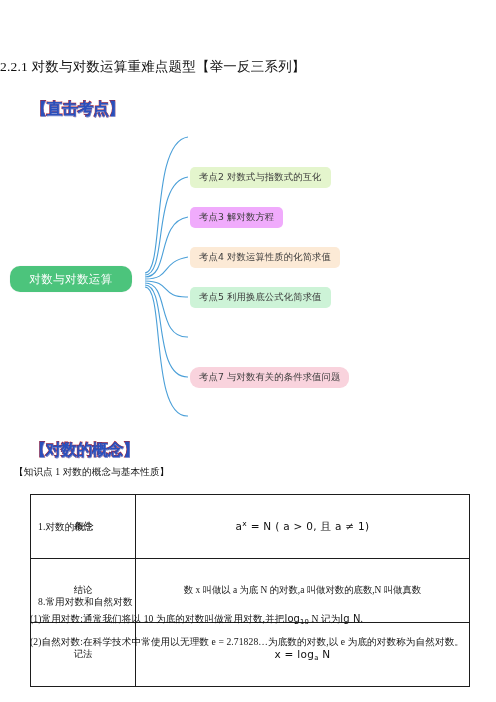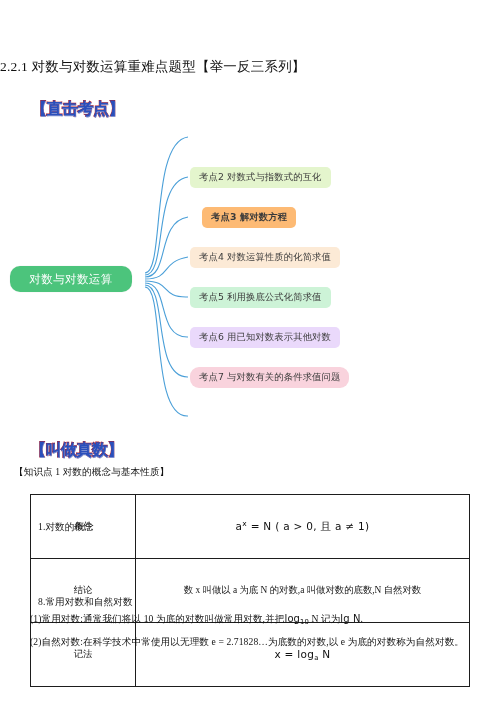--- a/index.html
+++ b/index.html
@@ -168,44 +168,43 @@
         <path d="M145 161 C 172 161, 160 178, 188 177"></path>
         <path d="M145 163 C 170 163, 156 218, 188 217"></path>
         <path d="M145 165 C 168 165, 152 258, 188 257"></path>
         <path d="M145 167 C 165 167, 150 298, 188 296"></path>
       </g>
     </svg>
 
     <div class="mm-center">对数与对数运算</div>
 
     <div class="mm-node" style="left:190px; top:47px; background:#e4f5cd;">考点2 对数式与指数式的互化</div>
-    <div class="mm-node" style="left:202px; top:87px; background:#fdba74;font-weight:bold;">考点3 解对数方程</div>
+    <div class="mm-node" style="left:190px; top:87px; background:#f0abfc;">考点3 解对数方程</div>
     <div class="mm-node" style="left:190px; top:127px; background:#fcead6;">考点4 对数运算性质的化简求值</div>
     <div class="mm-node" style="left:190px; top:167px; background:#cdf3d7;">考点5 利用换底公式化简求值</div>
-    <div class="mm-node" style="left:190px; top:207px; background:#ead9fb;">考点6 用已知对数表示其他对数</div>
     <div class="mm-node" style="left:190px; top:247px; background:#f9d3dd;border-radius:9px;">考点7 与对数有关的条件求值问题</div>
   </div>
 
-  <div class="fancy-head" id="head-zongjie">【叫做真数】</div>
+  <div class="fancy-head" id="head-zongjie">【对数的概念】</div>
 
   <div class="kb" id="kb-point1">【知识点 1    对数的概念与基本性质】</div>
 
   <div class="kb" id="kb-sub1">1.对数的概念</div>
 
   <table class="tbl">
     <tbody>
       <tr>
         <td class="c-label">条件</td>
         <td class="c-val">
           <span class="formula">a<sup>x</sup> = N ( a &gt; 0, 且 a ≠ 1)</span>
         </td>
       </tr>
       <tr>
         <td class="c-label">结论</td>
-        <td class="c-val mix">数 x 叫做以 a 为底 N 的对数,a 叫做对数的底数,N 自然对数</td>
+        <td class="c-val mix">数 x 叫做以 a 为底 N 的对数,a 叫做对数的底数,N 叫做真数</td>
       </tr>
       <tr>
         <td class="c-label">记法</td>
         <td class="c-val">
           <span class="formula">x = log<sub>a</sub> N</span>
         </td>
       </tr>
     </tbody>
   </table>
 

